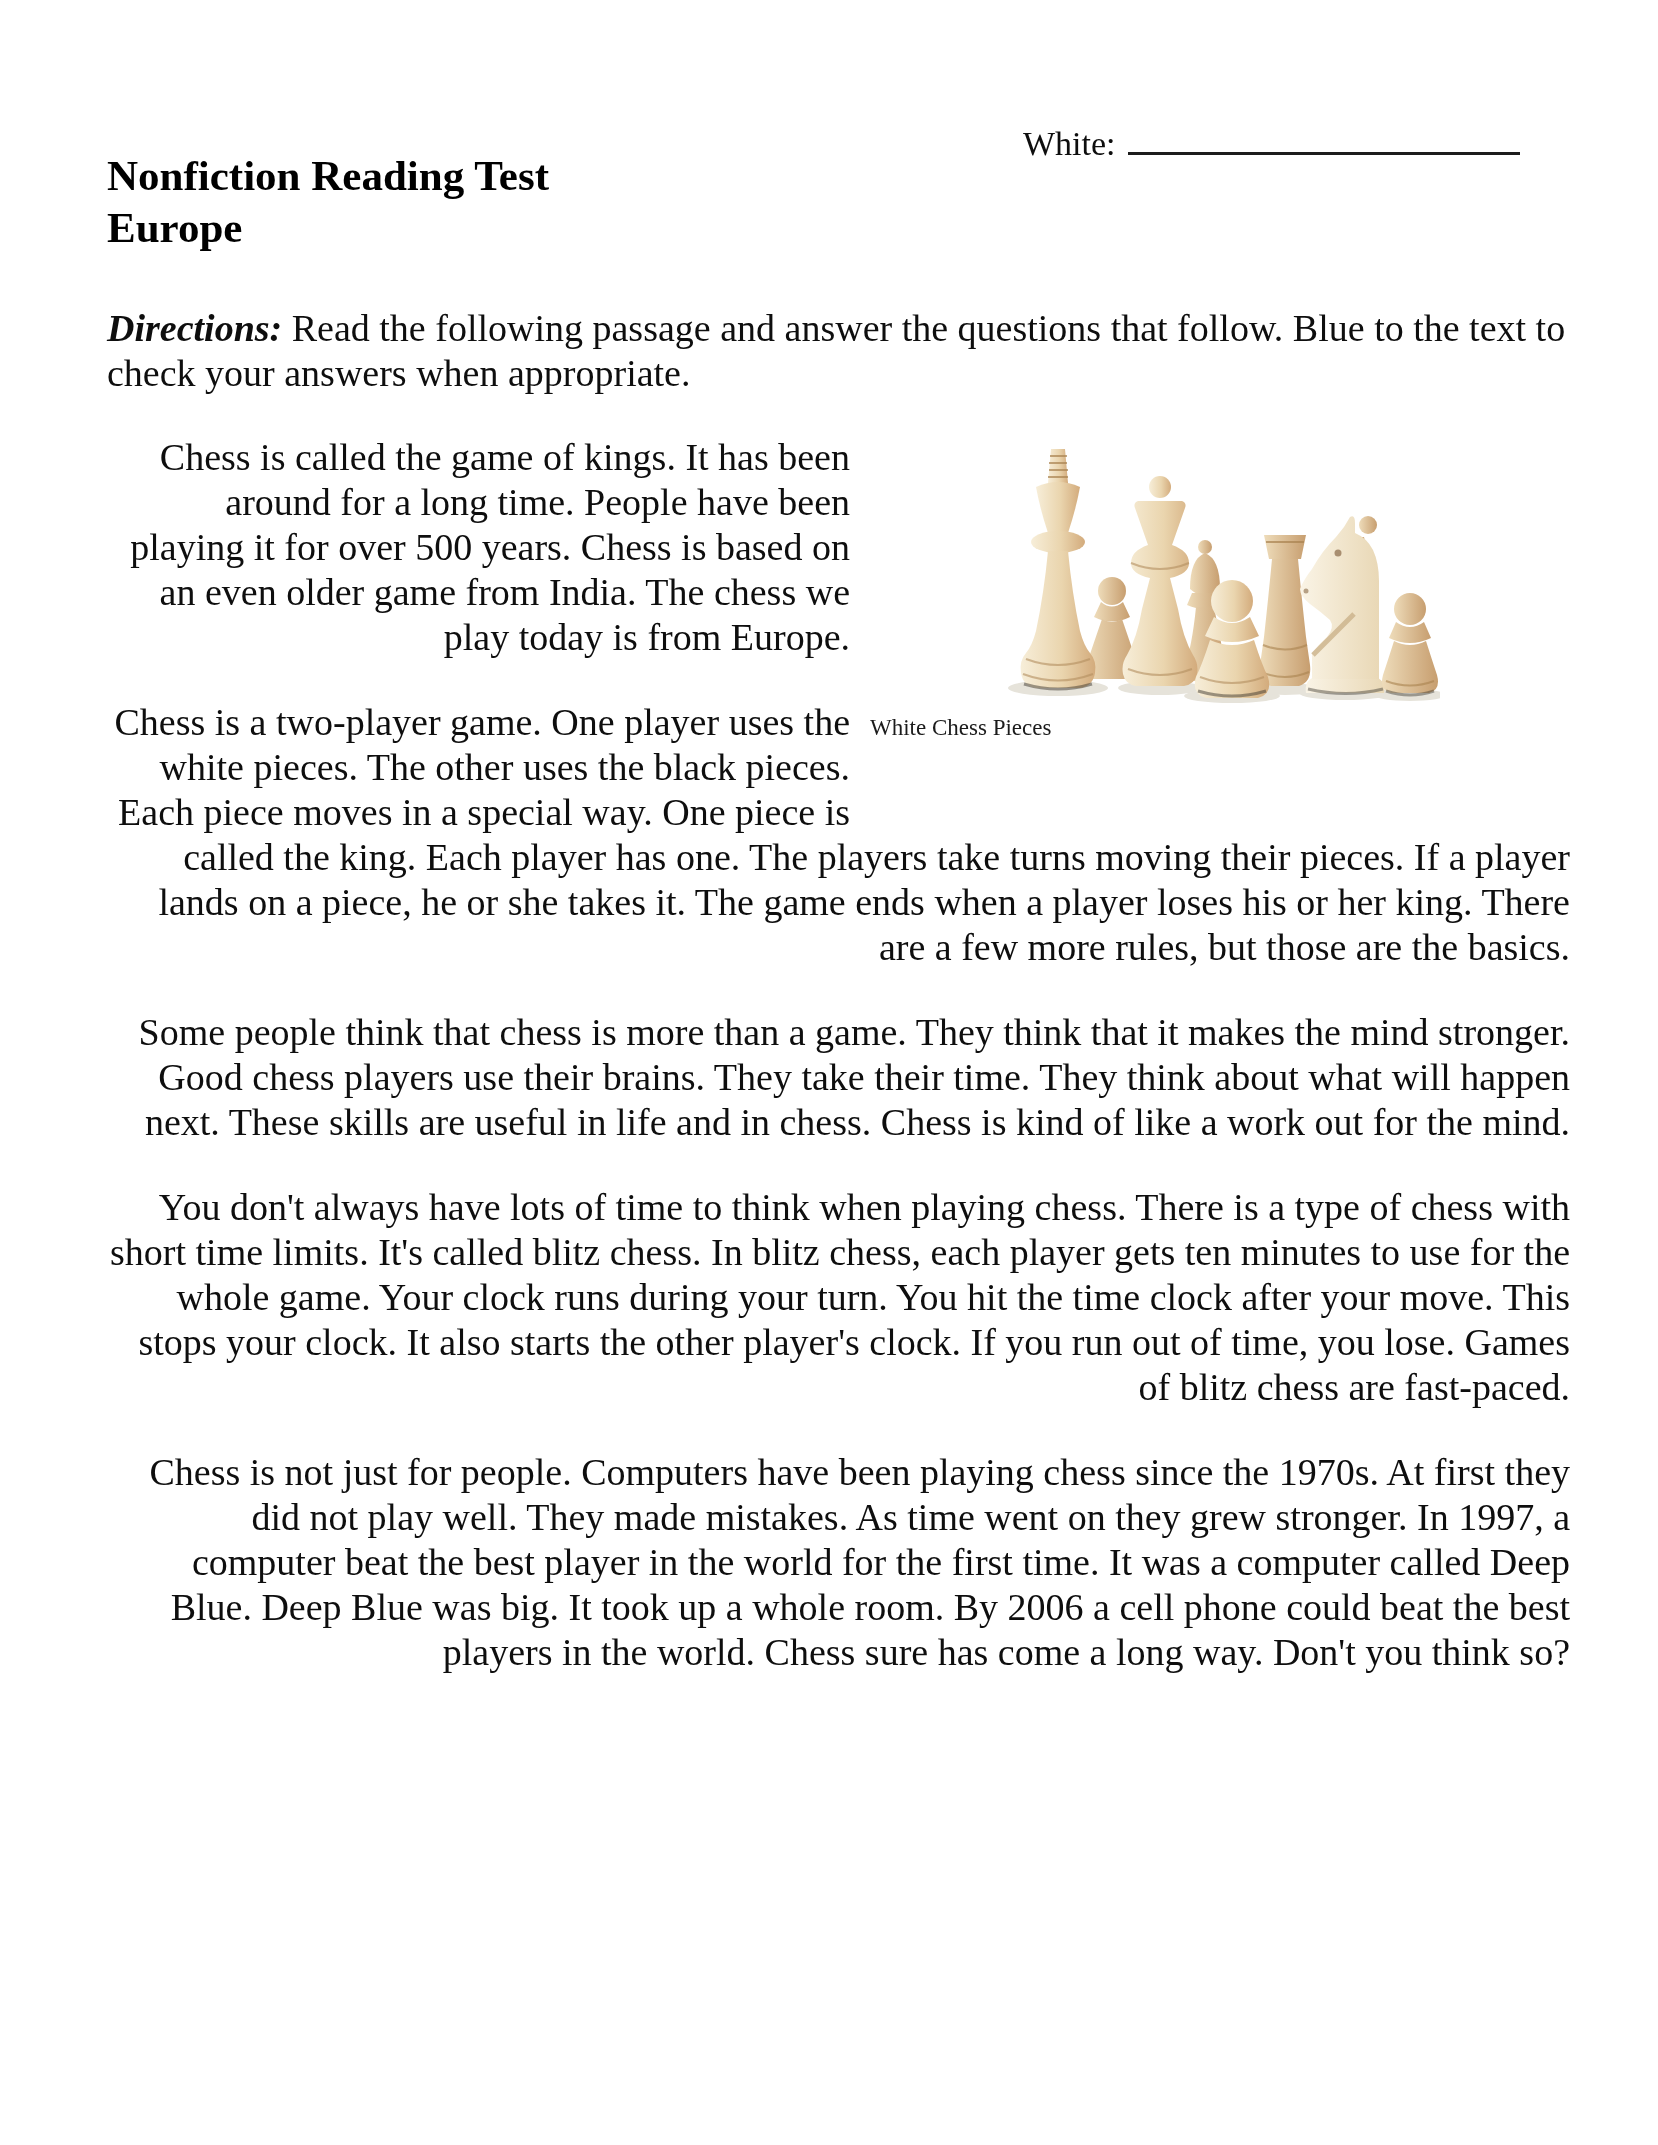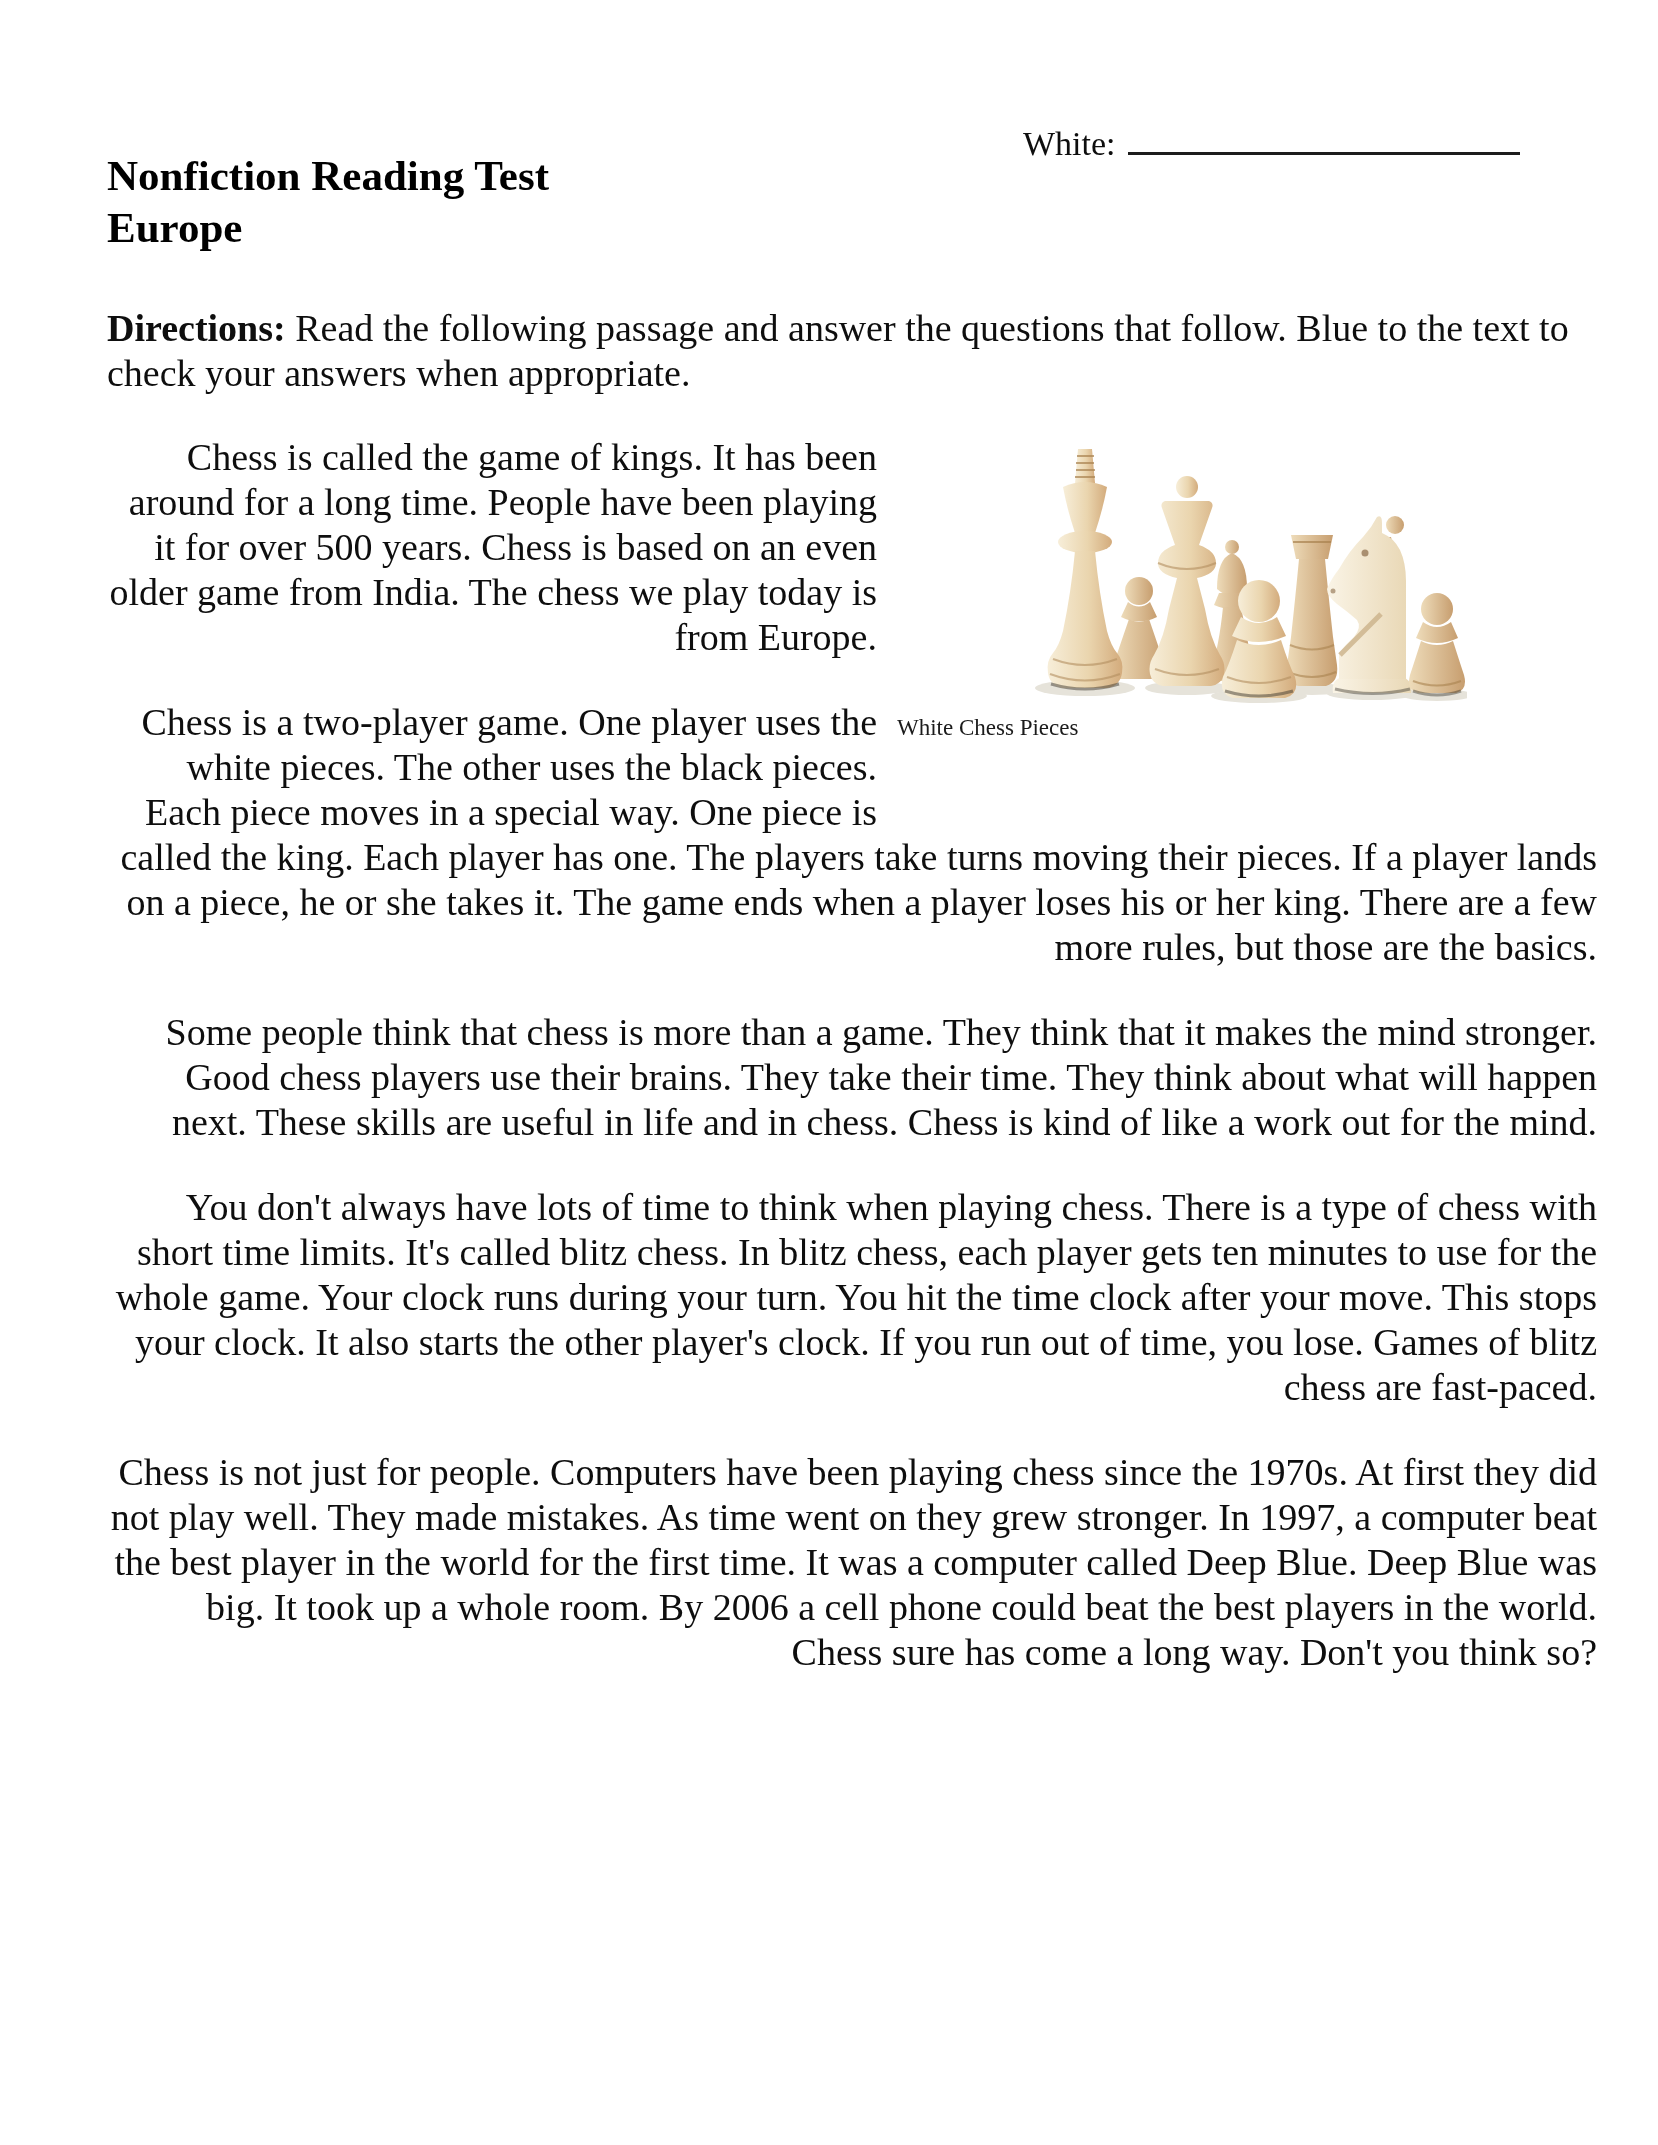--- a/index.html
+++ b/index.html
@@ -7,21 +7,21 @@
     position:relative;
     width:1658px;height:2145px;
     background:#ffffff;
     font-family:"Liberation Serif","DejaVu Serif",serif;
     color:#0e0e0e;
     overflow:hidden;
     margin:0 auto;
     box-sizing:border-box;
   }
   .content{
-    padding:0 61px 0 107px;
+    padding:0 88px 0 107px;
     box-sizing:border-box;
   }
   .name-row{
     position:absolute;
     top:118px;left:1023px;
     font-size:34px;
     line-height:40px;
     white-space:nowrap;
   }
   .name-blank{
@@ -37,21 +37,21 @@
     font-size:43px;
     font-weight:bold;
     line-height:52px;
     color:#000;
   }
   .directions{
     margin-top:52px;
     font-size:38px;
     line-height:45px;
   }
-  .directions .dir-label{font-weight:bold;}
+  .directions .dir-label{font-weight:bold;font-style:italic;}
   .passage{margin-top:39px;}
   .passage p{
     font-size:38px;
     line-height:45px;
     margin:0 0 40px 0;
     text-align:right;
   }
   .chess-figure{
     float:right;
     width:700px;

